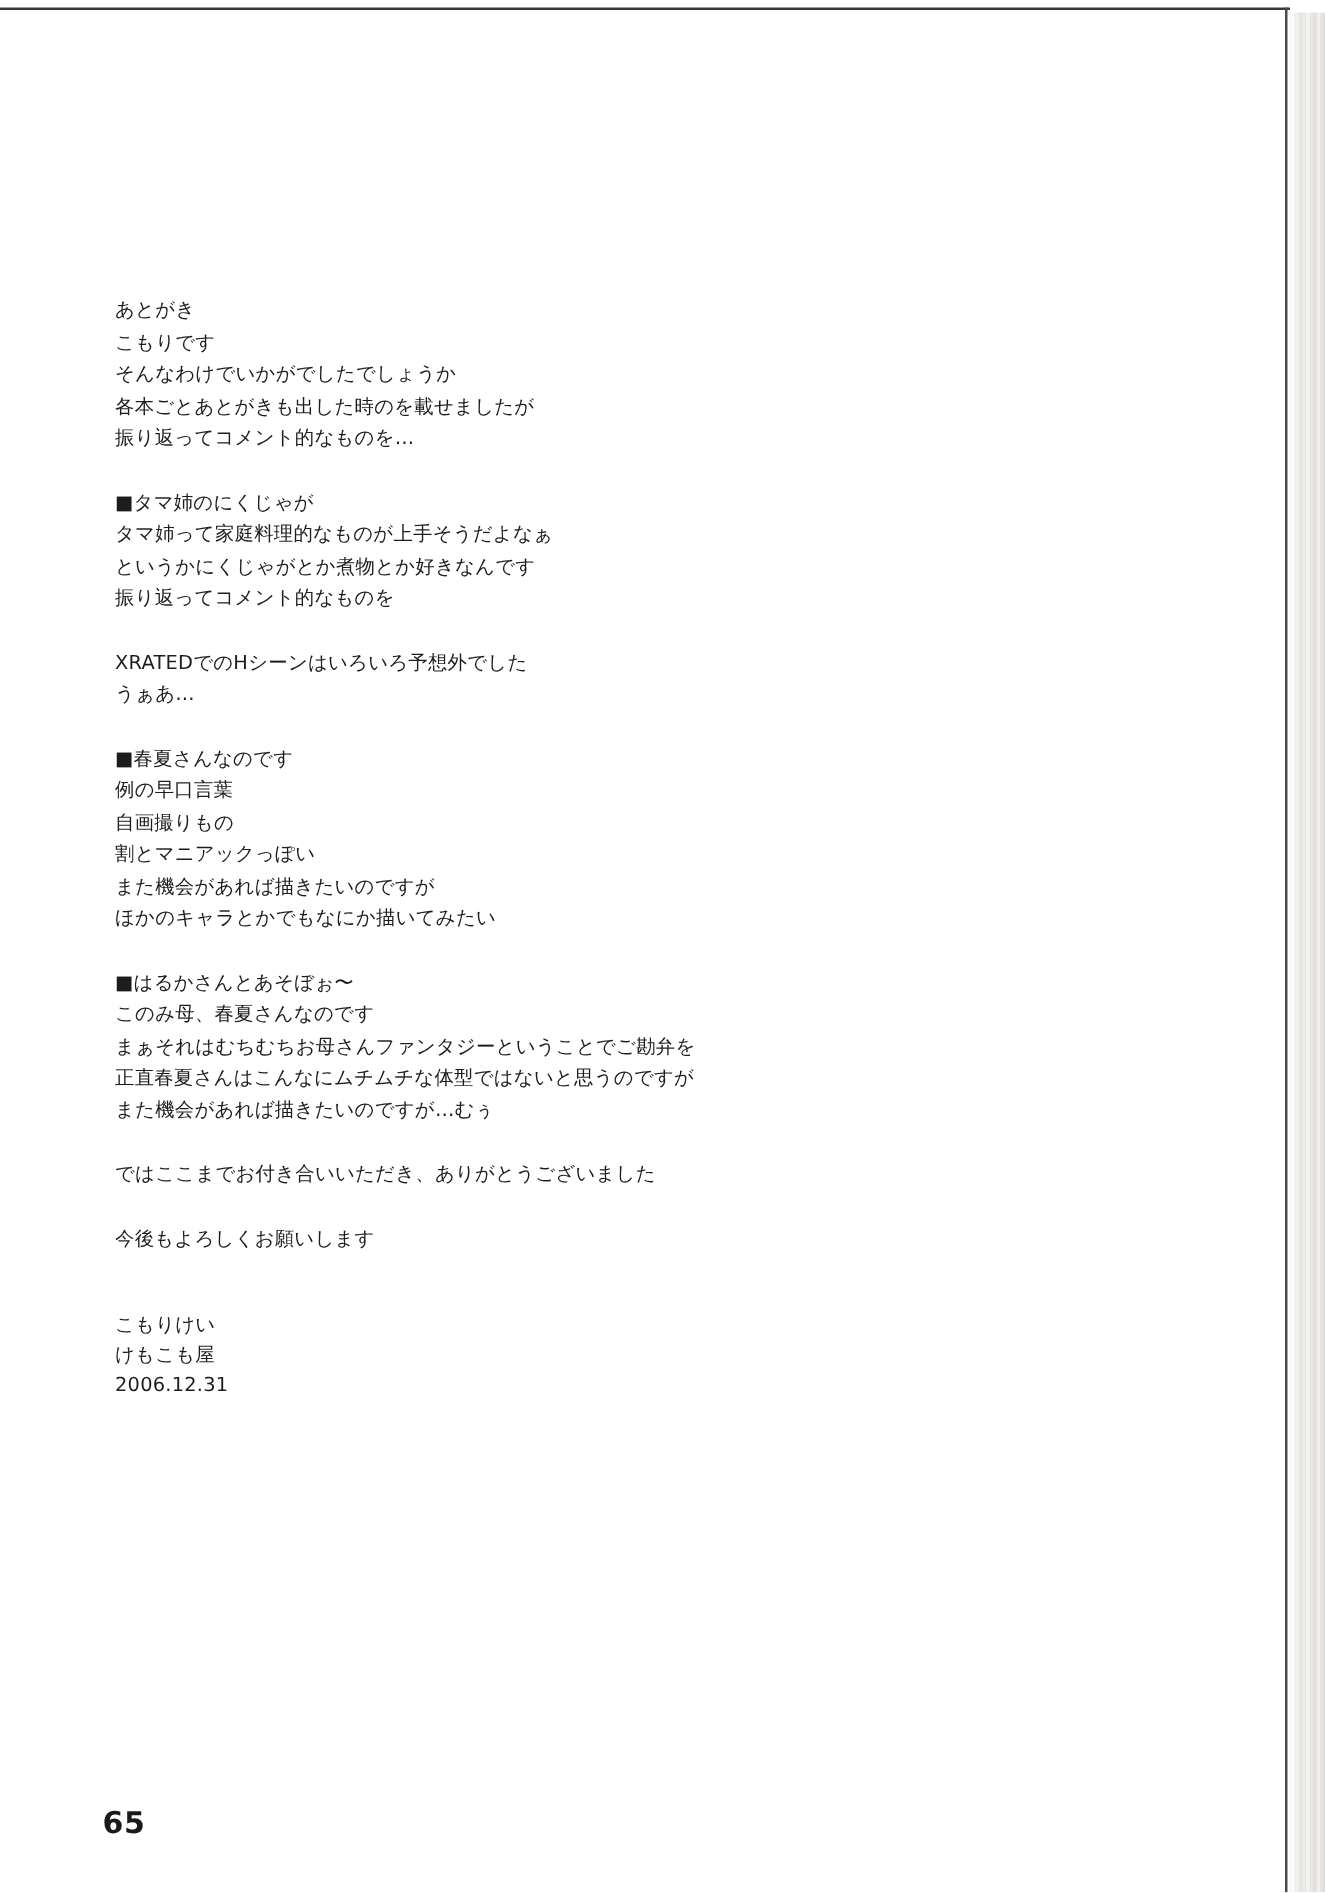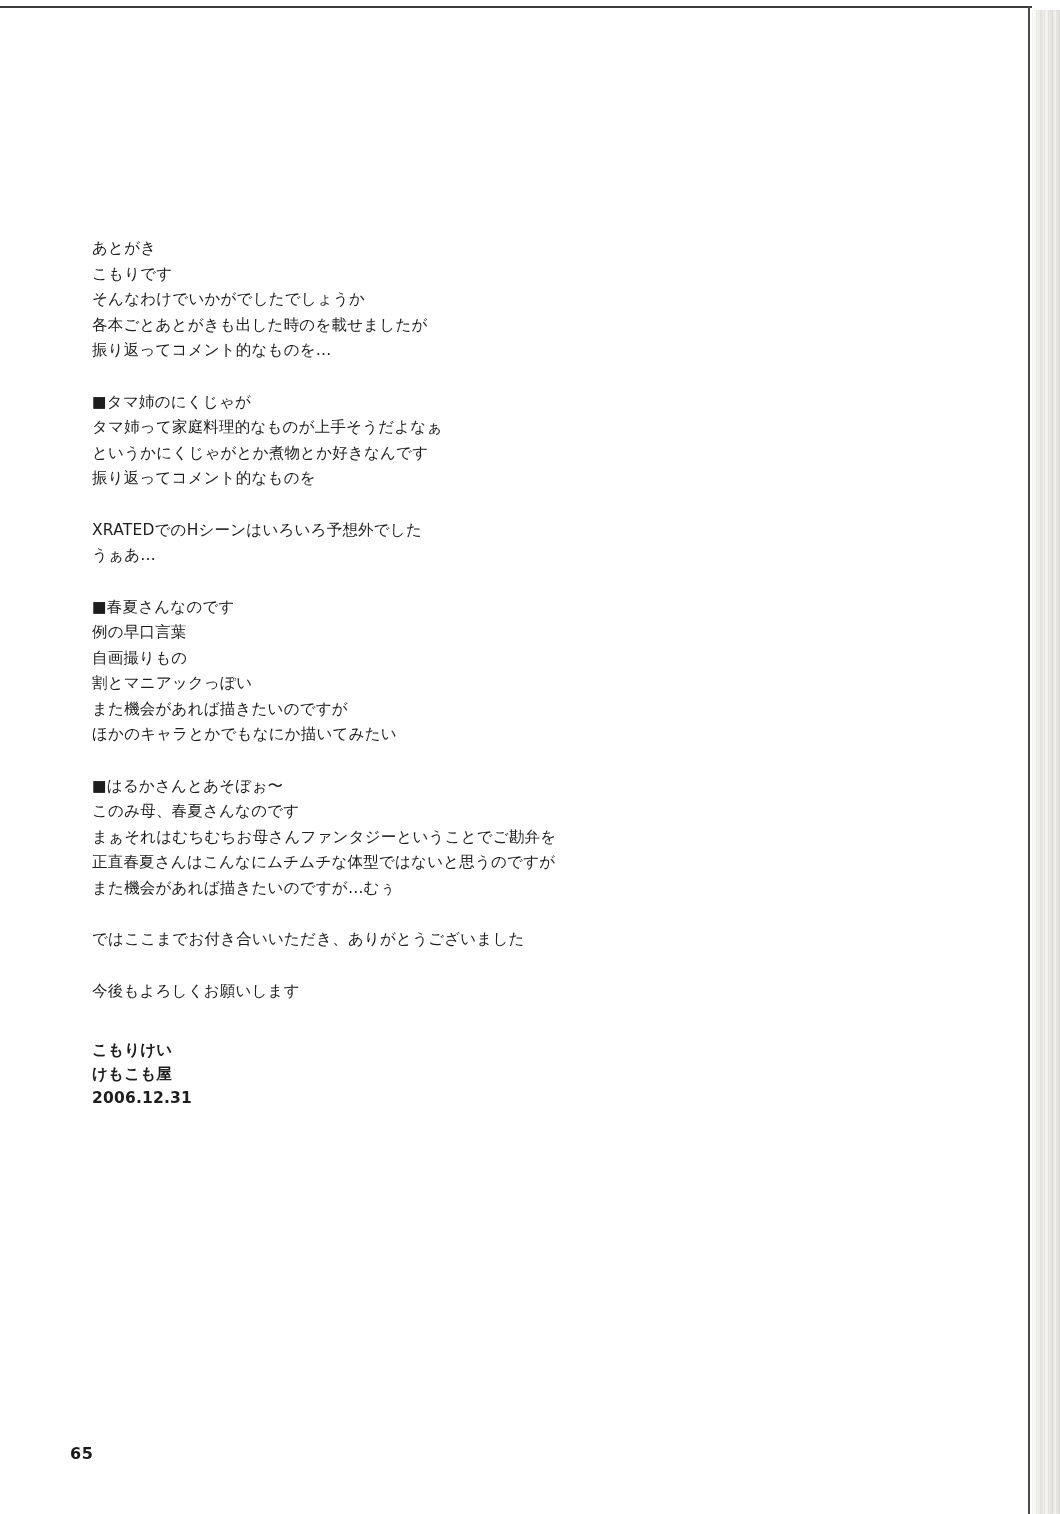--- a/index.html
+++ b/index.html
@@ -83,31 +83,30 @@
     margin: 0 0 26px 0;
   }
   .line {
     font-size: 15.5px;
     line-height: 25.5px;
     color: #1d1d1d;
     white-space: pre;
     letter-spacing: 0.2px;
   }
   .sig {
-    margin-top: 34px;
-    font-weight: bold;
+    margin-top: 44px;
   }
   .sig .line {
     line-height: 24px;
   }
   .page-number {
     position: absolute;
-    left: 70px;
+    left: 82px;
     top: 1444px;
-    font-size: 16px;
+    font-size: 24px;
     font-weight: bold;
     color: #1a1a1a;
     letter-spacing: 0.5px;
   }
 </style>
 </head>
 <body>
 
 <div class="page">
 

